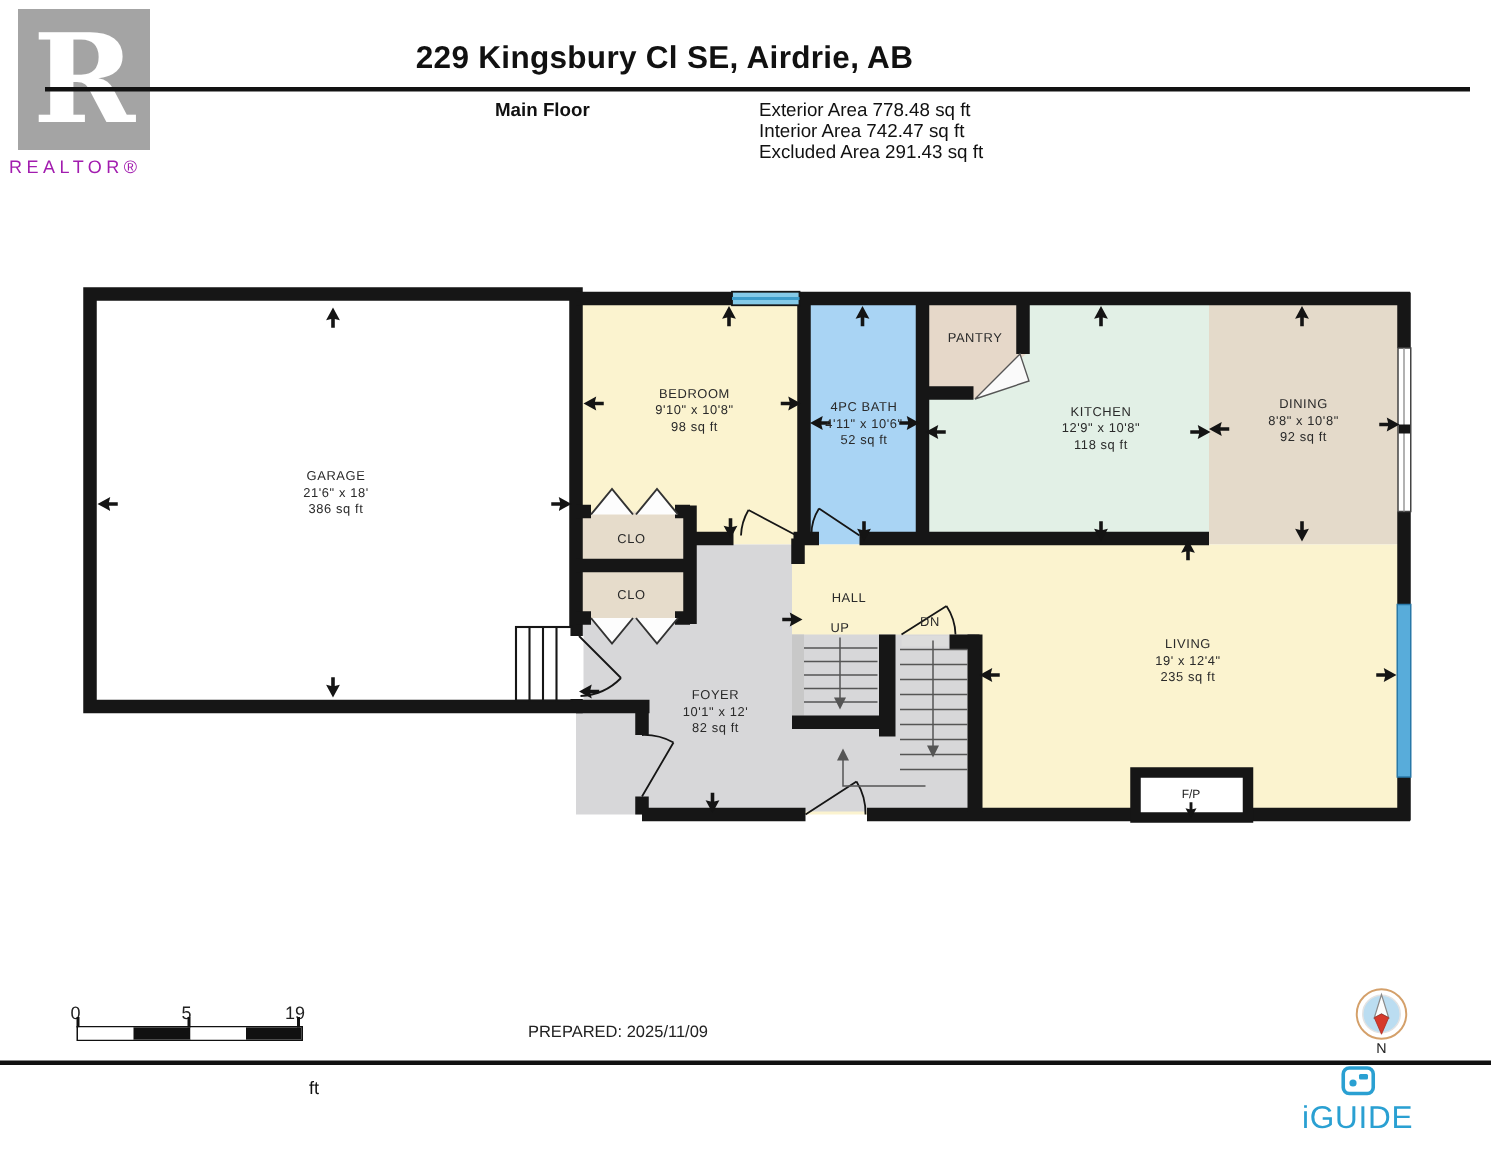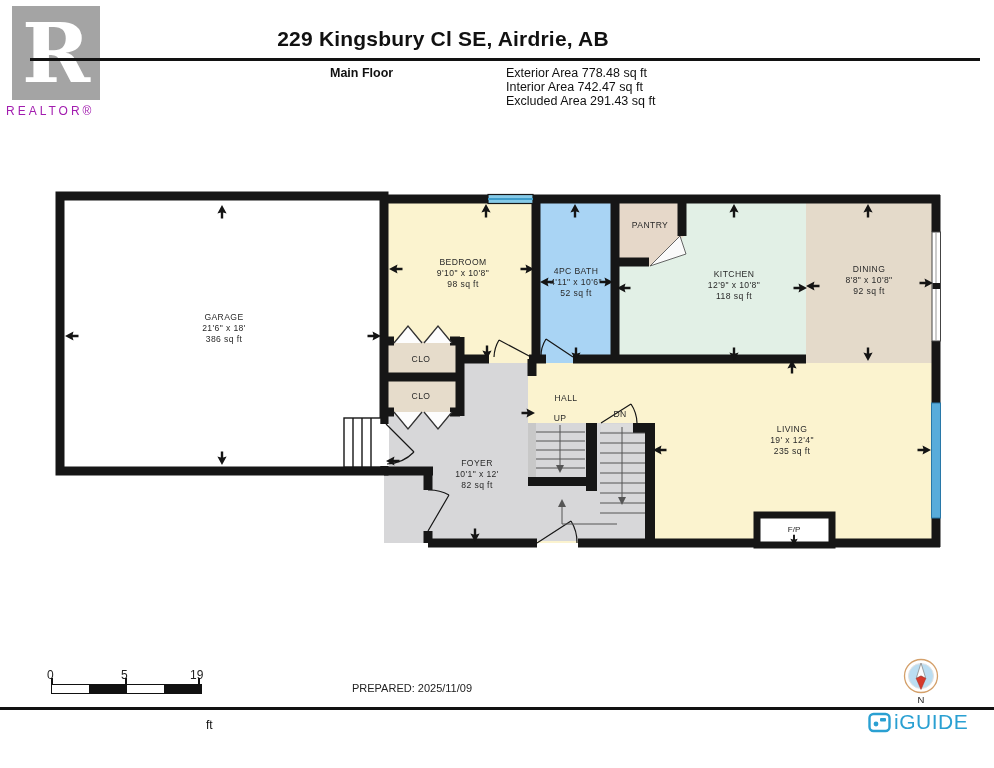--- a/index.html
+++ b/index.html
@@ -19,21 +19,21 @@
   .tick-label{top:668px;font-size:12px;color:#222;}
   #scalebar{left:51px;top:684px;width:149px;height:8px;border:1.5px solid #111;display:flex;}
   #scalebar div{height:100%;flex:1;}
   .tickmark{top:678px;width:1.5px;height:7px;background:#111;}
   #scale-unit{left:206px;top:682px;font-size:12px;margin-top:36px;}
   #prepared{left:16px;top:682px;width:792px;text-align:center;font-size:11px;color:#222;}
   #compass{left:898px;top:658px;}
   #compass-n{left:898px;top:694px;width:46px;text-align:center;font-size:9.5px;color:#222;}
   #footer-rule{left:0;top:707px;width:994px;height:3px;background:#111;}
   #disclaimer{left:57px;top:715px;width:790px;font-size:10.5px;color:#111;}
-  #brand{left:868px;top:710px;display:flex;align-items:center;gap:3px;}
+  #brand{left:868px;top:710px;display:flex;align-items:center;gap:3px;flex-direction:column;}
   #brand-text{font-size:21px;color:#2aa0d2;letter-spacing:.5px;}
 </style>
 </head>
 <body>
 
 <div id="page">
 
   <div class="abs" id="realtor-box">
     <span id="realtor-letter">R</span>
   </div>

